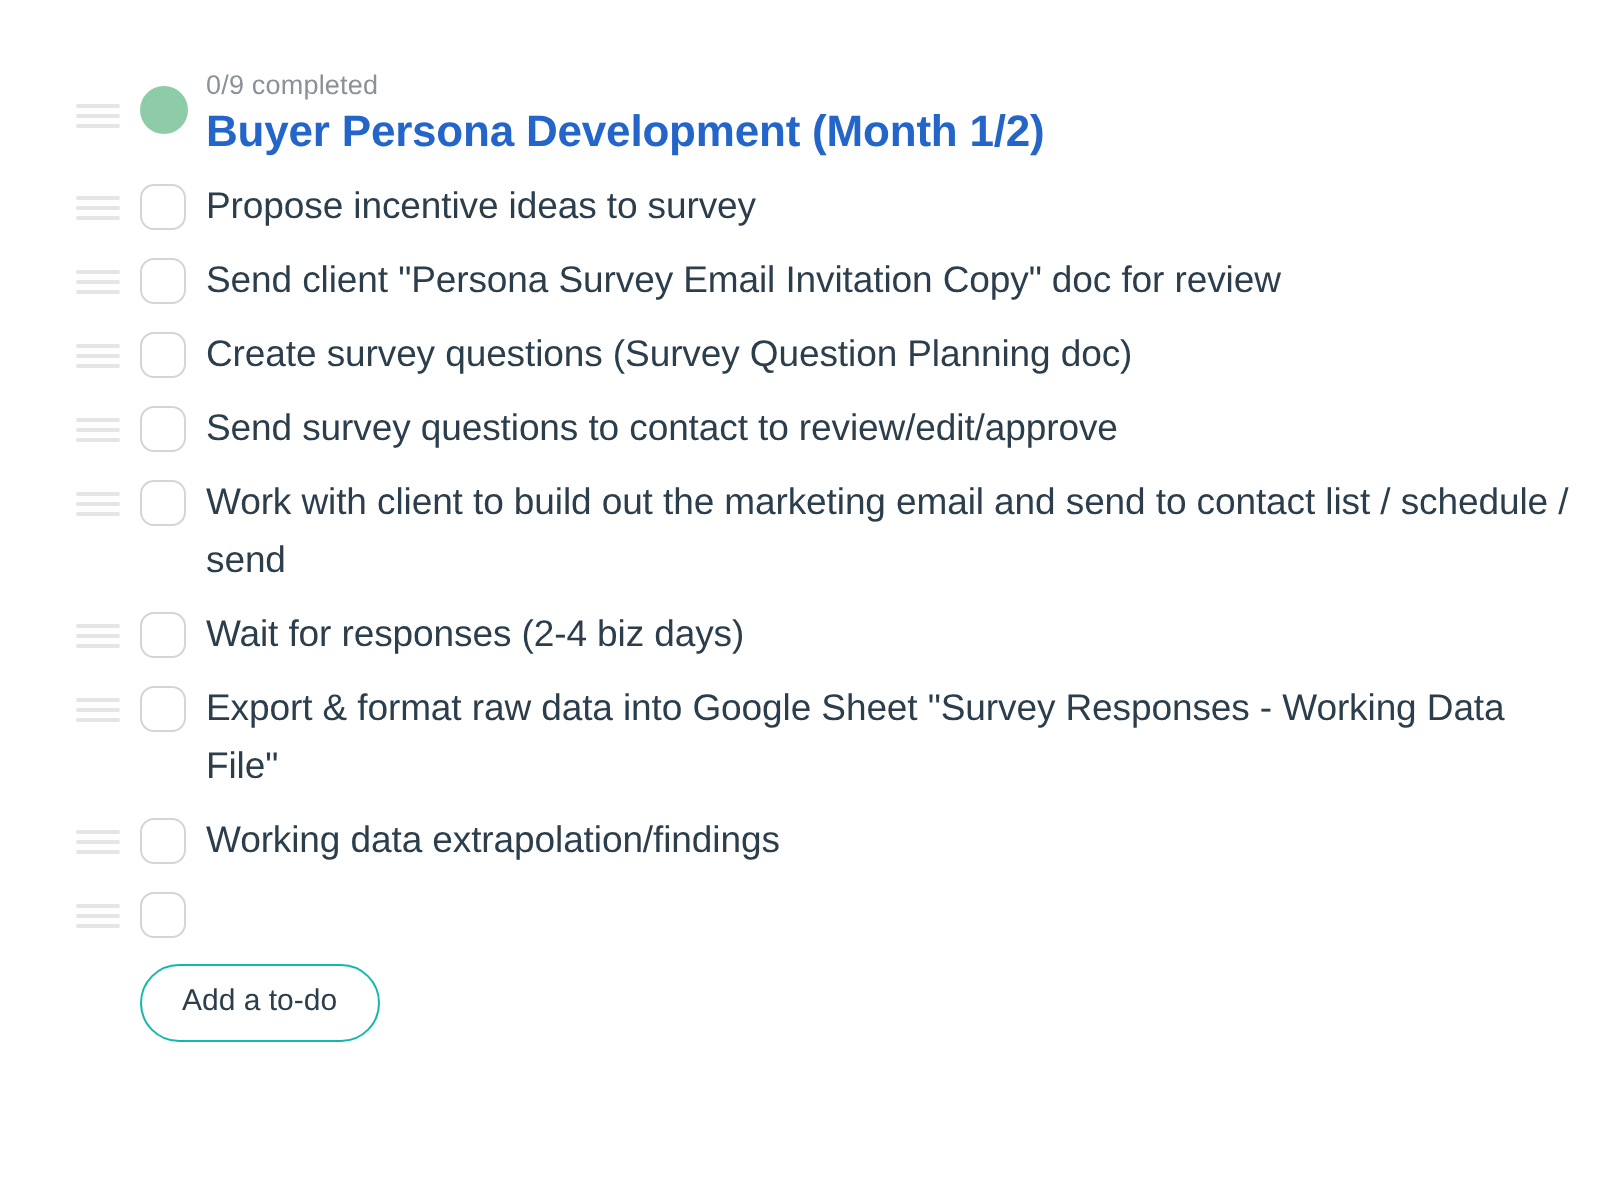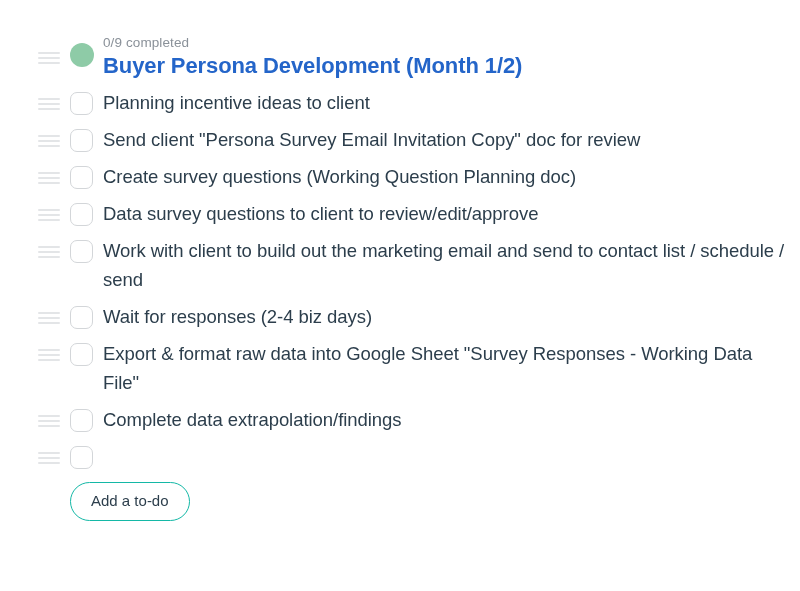--- a/index.html
+++ b/index.html
@@ -151,48 +151,48 @@
   </div>
 
   <div id="todo-rows">
       <div class="row todo-row">
         <span class="drag-handle">
           <i></i>
           <i></i>
           <i></i>
         </span>
         <span class="checkbox"></span>
-        <span class="todo-text">Planning incentive ideas to client</span>
+        <span class="todo-text">Propose incentive ideas to survey</span>
       </div>
       <div class="row todo-row">
         <span class="drag-handle">
           <i></i>
           <i></i>
           <i></i>
         </span>
         <span class="checkbox"></span>
         <span class="todo-text">Send client "Persona Survey Email Invitation Copy" doc for review</span>
       </div>
       <div class="row todo-row">
         <span class="drag-handle">
           <i></i>
           <i></i>
           <i></i>
         </span>
         <span class="checkbox"></span>
-        <span class="todo-text">Create survey questions (Working Question Planning doc)</span>
-      </div>
-      <div class="row todo-row">
-        <span class="drag-handle">
-          <i></i>
-          <i></i>
-          <i></i>
-        </span>
-        <span class="checkbox"></span>
-        <span class="todo-text">Data survey questions to client to review/edit/approve</span>
+        <span class="todo-text">Create survey questions (Survey Question Planning doc)</span>
+      </div>
+      <div class="row todo-row">
+        <span class="drag-handle">
+          <i></i>
+          <i></i>
+          <i></i>
+        </span>
+        <span class="checkbox"></span>
+        <span class="todo-text">Send survey questions to contact to review/edit/approve</span>
       </div>
       <div class="row todo-row">
         <span class="drag-handle">
           <i></i>
           <i></i>
           <i></i>
         </span>
         <span class="checkbox"></span>
         <span class="todo-text">Work with client to build out the marketing email and send to contact list / schedule / send</span>
       </div>
@@ -214,21 +214,21 @@
         <span class="checkbox"></span>
         <span class="todo-text">Export &amp; format raw data into Google Sheet "Survey Responses - Working Data File"</span>
       </div>
       <div class="row todo-row">
         <span class="drag-handle">
           <i></i>
           <i></i>
           <i></i>
         </span>
         <span class="checkbox"></span>
-        <span class="todo-text">Complete data extrapolation/findings</span>
+        <span class="todo-text">Working data extrapolation/findings</span>
       </div>
       <div class="row todo-row">
         <span class="drag-handle">
           <i></i>
           <i></i>
           <i></i>
         </span>
         <span class="checkbox"></span>
       </div>
     </div>

